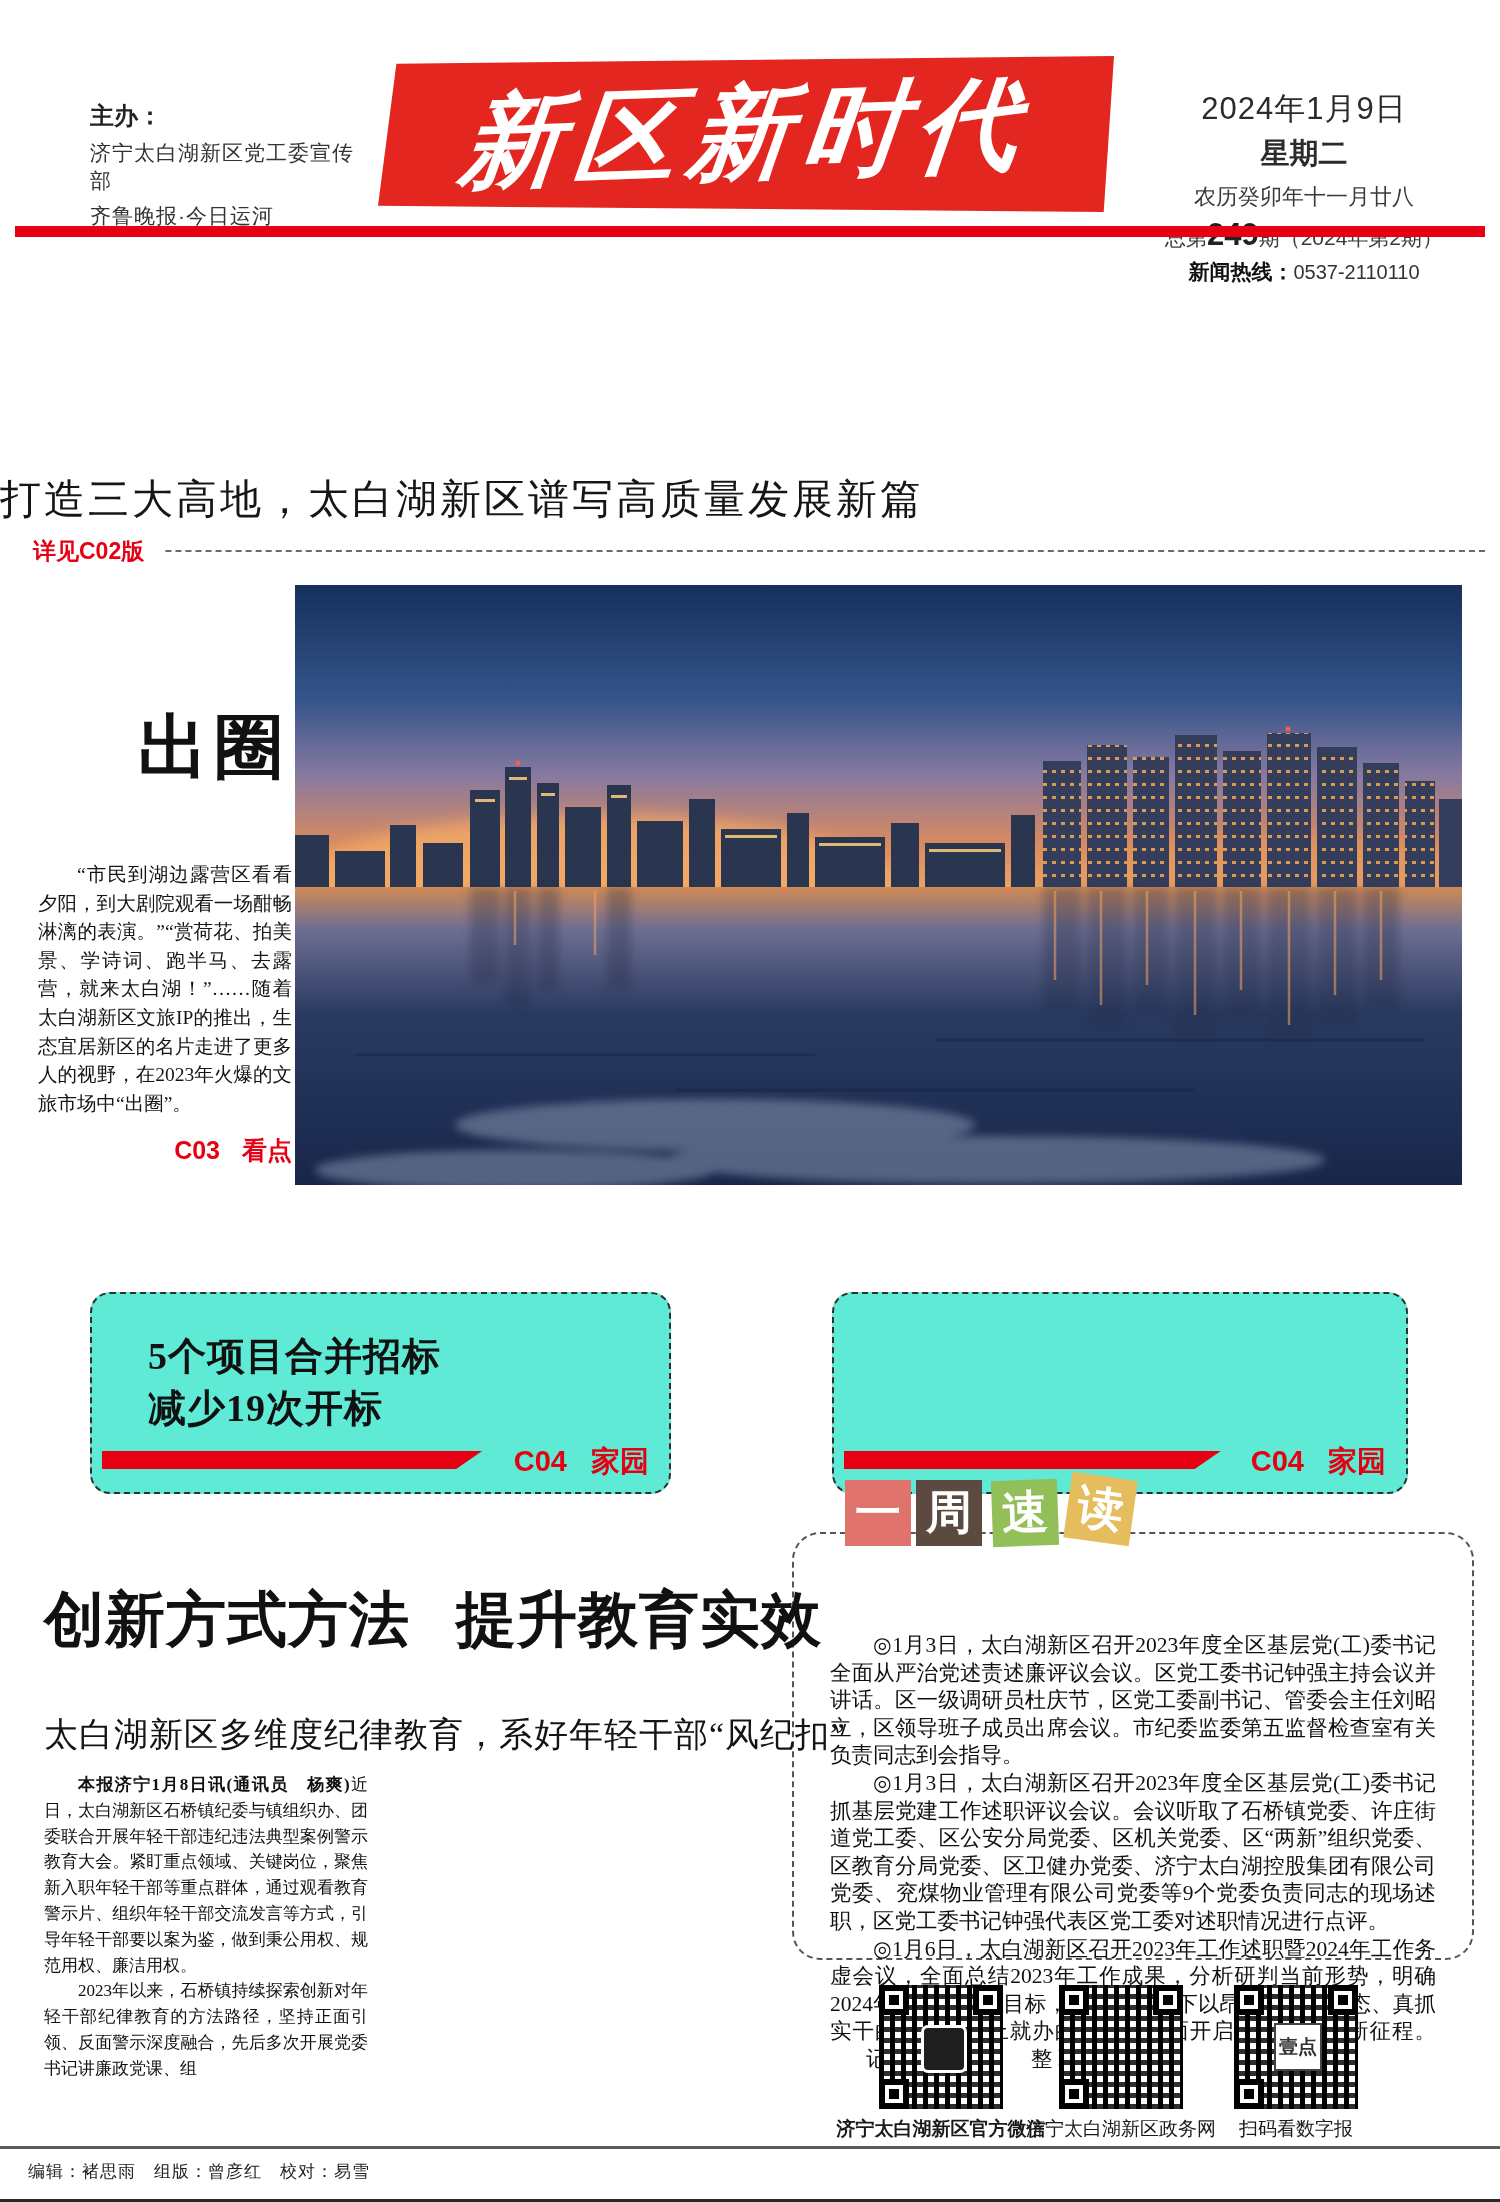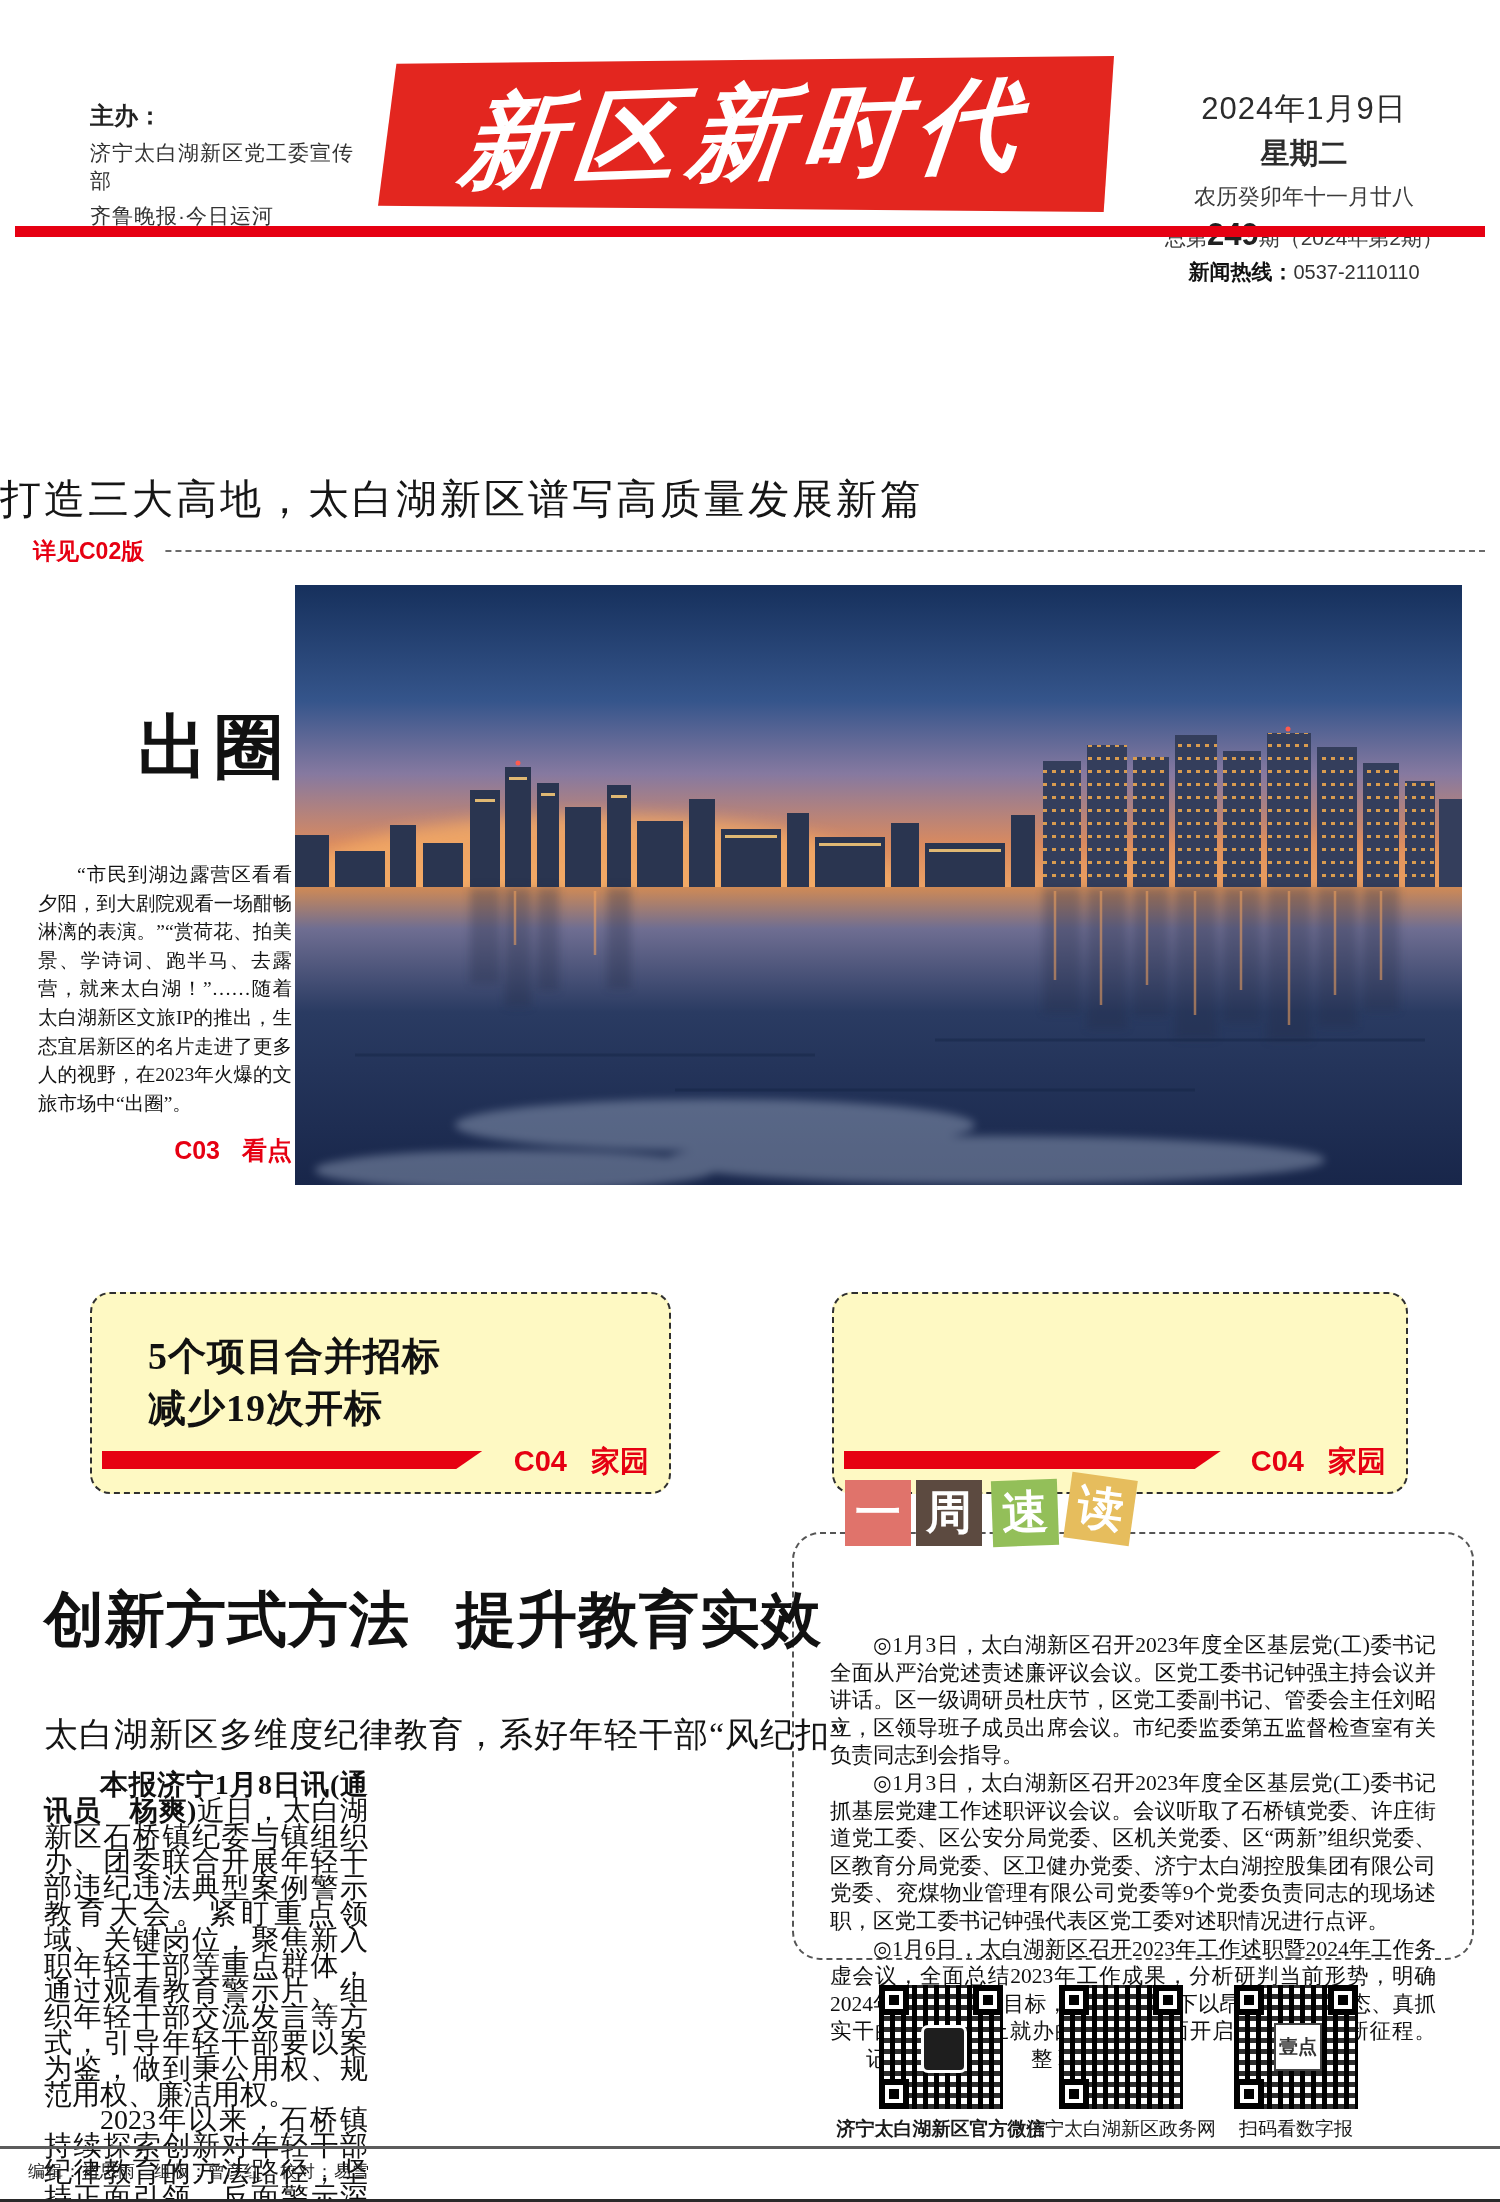--- a/index.html
+++ b/index.html
@@ -41,21 +41,21 @@
   .lead-body{margin-top:66px;font-size:19.5px;line-height:28.6px;text-align:justify;text-indent:2em;color:#141414;}
   .lead-ref{margin-top:16px;text-align:right;color:#e60012;font-weight:bold;font-size:25px;
             font-family:"Liberation Sans","DejaVu Sans",sans-serif;}
   .lead-ref .sec{margin-left:22px;}
 
   
   .photo{position:absolute;left:295px;top:585px;width:1167px;height:600px;overflow:hidden;}
   .photo svg{display:block;}
 
   
-  .teaser{position:absolute;border:2px dashed #2f2f2f;border-radius:20px;height:198px;background:#fef9c3;}
+  .teaser{position:absolute;border:2px dashed #2f2f2f;border-radius:20px;height:198px;background:#5eead4;}
   .teaser.t1{left:90px;top:1292px;width:577px;}
   .teaser.t2{left:832px;top:1292px;width:572px;}
   .teaser .tt{margin:36px 0 0 56px;font-size:38px;font-weight:900;line-height:1.38;letter-spacing:1px;}
   .teaser .barrow{position:absolute;left:10px;right:16px;bottom:16px;height:34px;}
   .teaser .bar{position:absolute;left:0;top:9px;width:69%;height:18px;background:#e60012;
                clip-path:polygon(0 0,100% 0,calc(100% - 26px) 100%,0 100%);}
   .teaser .ref{position:absolute;right:4px;top:0;color:#e60012;font-weight:bold;font-size:29px;
                font-family:"Liberation Sans","DejaVu Sans",sans-serif;}
   .teaser .ref .sec{margin-left:24px;}
 
@@ -71,21 +71,21 @@
   .tile.c1{background:#e0736b;}
   .tile.c2{background:#5c4a40;margin-right:10px;}
   .tile.c3{background:#93bf59;transform:rotate(-2deg);}
   .tile.c4{background:#e6bd5d;transform:rotate(8deg) translateY(-4px);margin-left:4px;}
 
   
   .art-title{position:absolute;left:44px;top:1580px;width:740px;font-size:60px;font-weight:900;letter-spacing:1px;white-space:nowrap;}
   .art-title .gap{display:inline-block;width:46px;}
   .art-sub{position:absolute;left:44px;top:1712px;width:740px;font-size:34px;color:#141414;letter-spacing:1px;white-space:nowrap;}
   .bcol{position:absolute;top:1772px;}
-  .bcol p{margin:0;font-size:28px;line-height:25.8px;text-align:justify;text-indent:2em;color:#101010;}
+  .bcol p{margin:0;font-size:17px;line-height:25.8px;text-align:justify;text-indent:2em;color:#101010;}
   .bcol p+p{margin-top:0;}
   .bcol.c1{left:44px;width:324px;}
   .bcol.c2{left:398px;width:330px;}
   .bcol .noindent{text-indent:0;}
   .dateline{font-weight:bold;}
 
   
   .qr{position:absolute;top:1985px;width:124px;height:124px;background:
        repeating-linear-gradient(0deg,rgba(0,0,0,.82) 0 5px,transparent 5px 11px),
        repeating-linear-gradient(90deg,#000 0 5px,#fff 5px 11px);}

